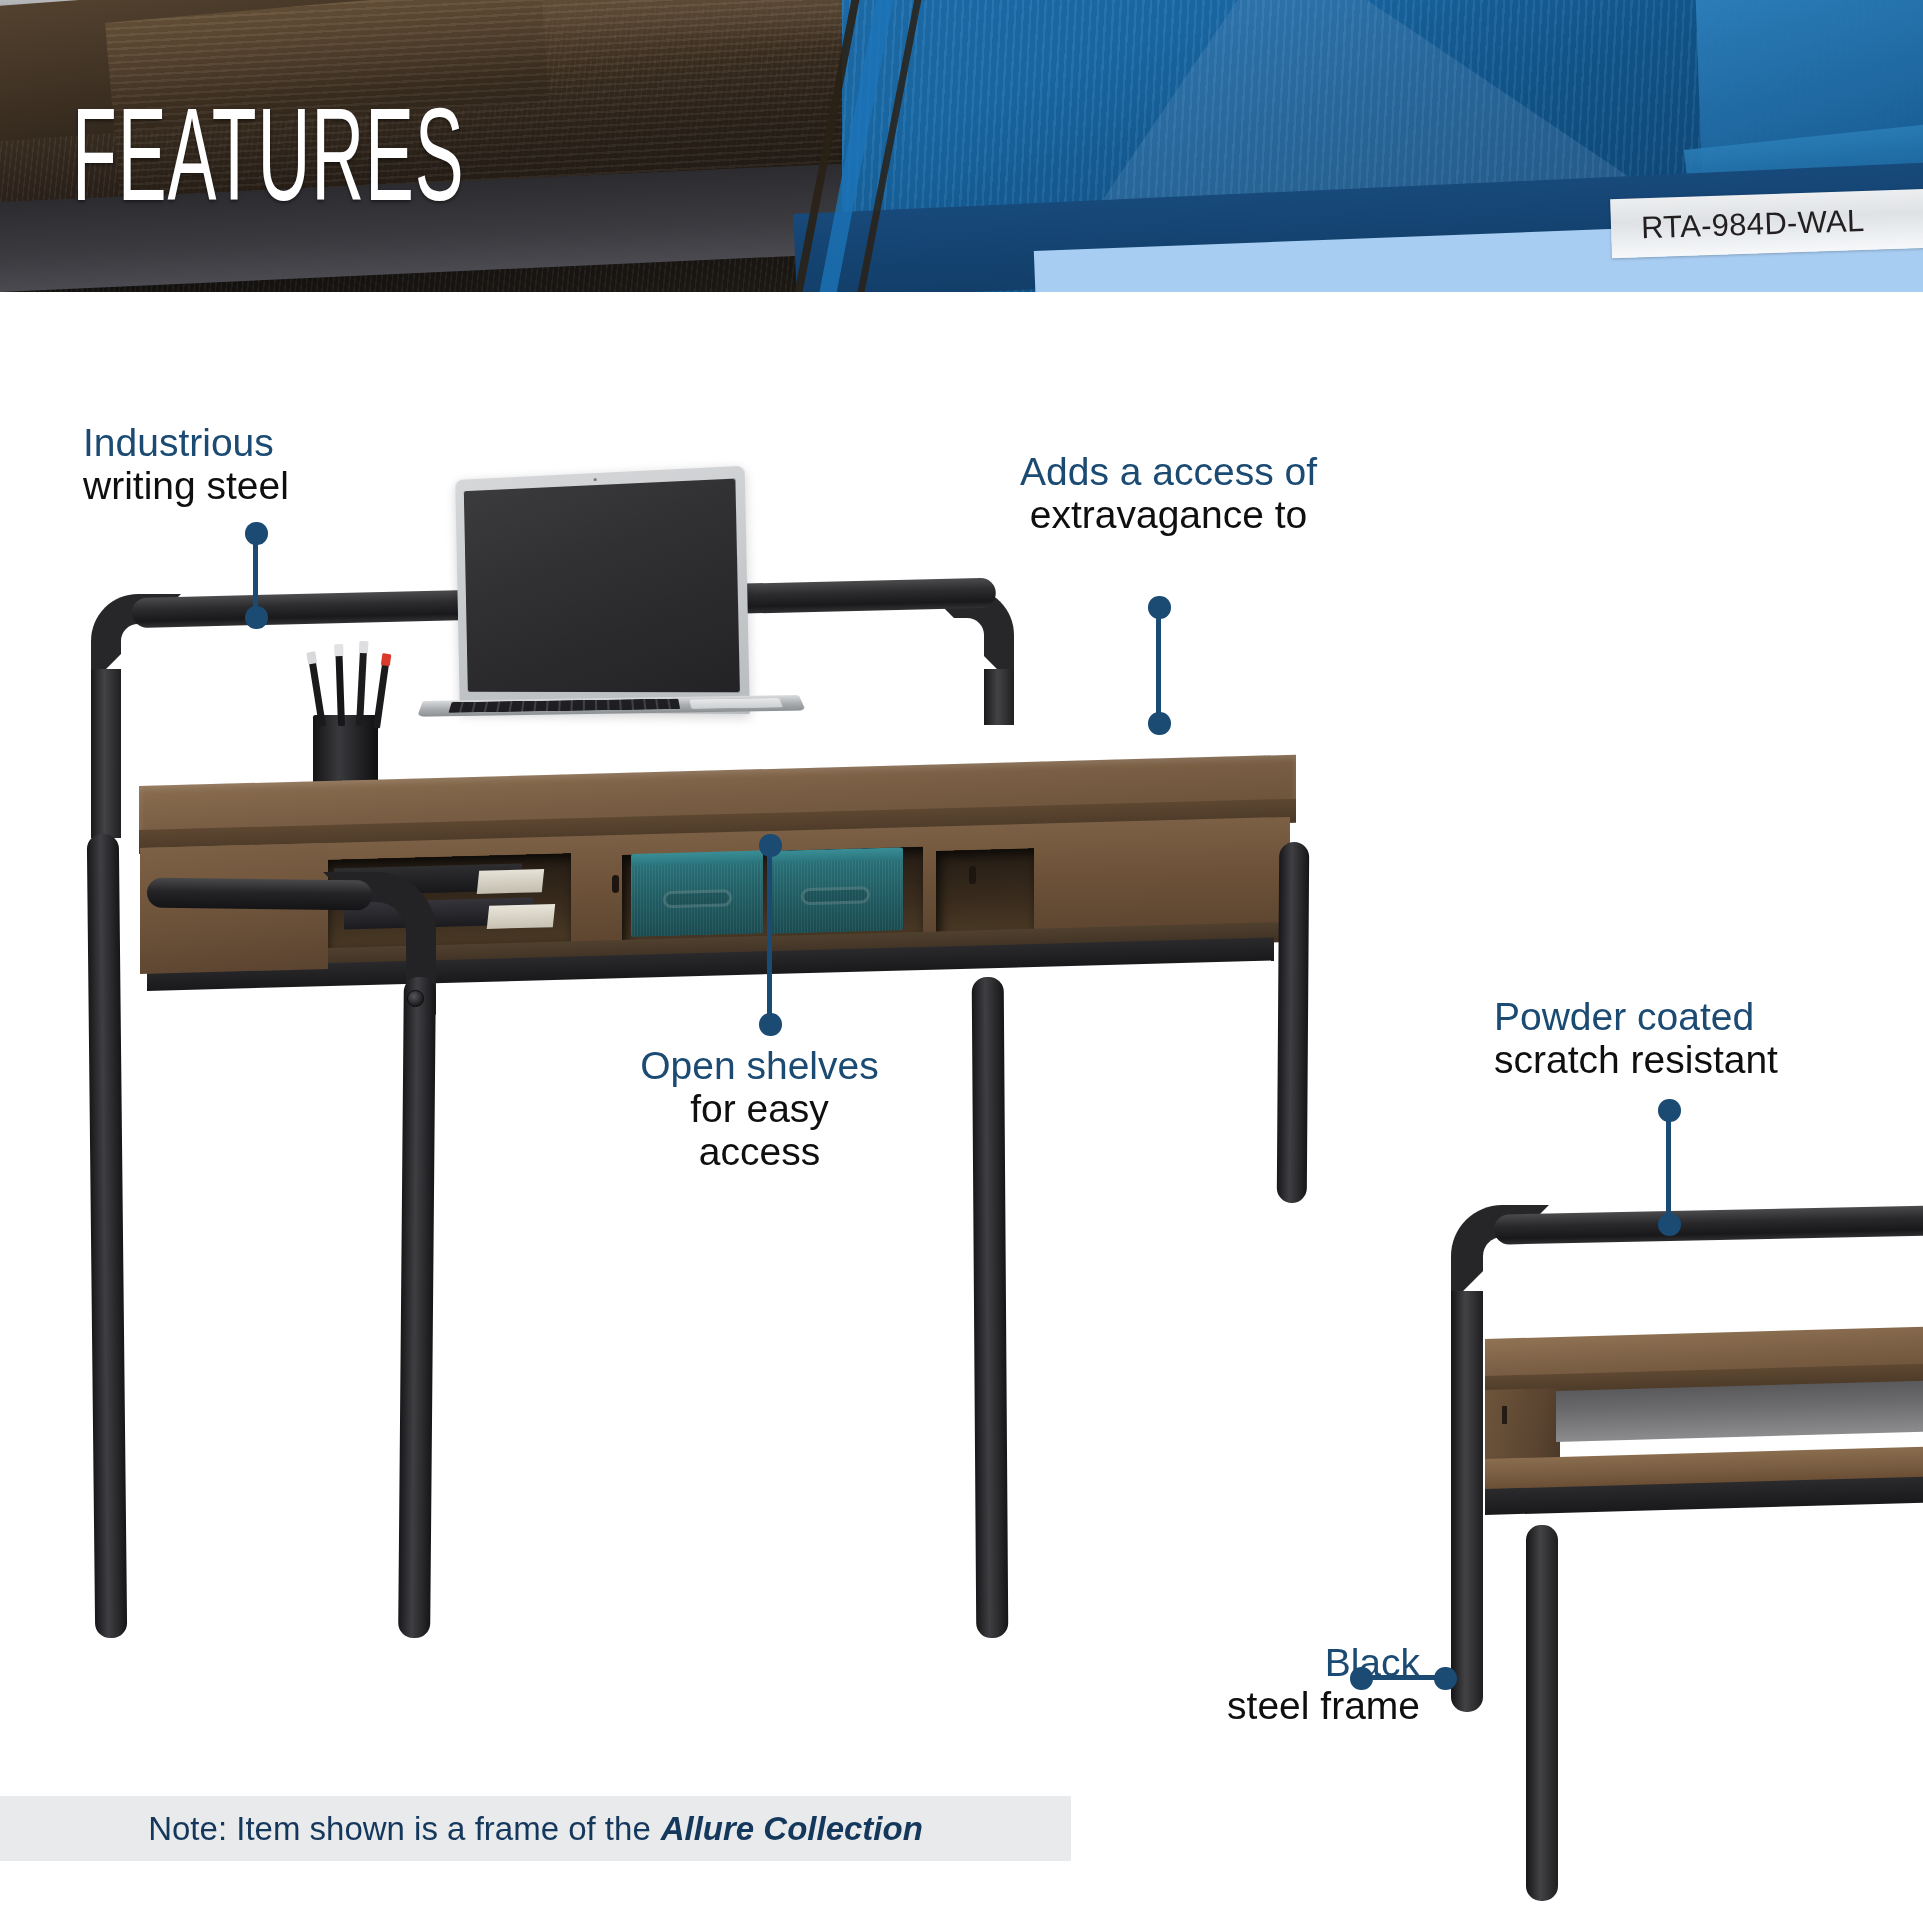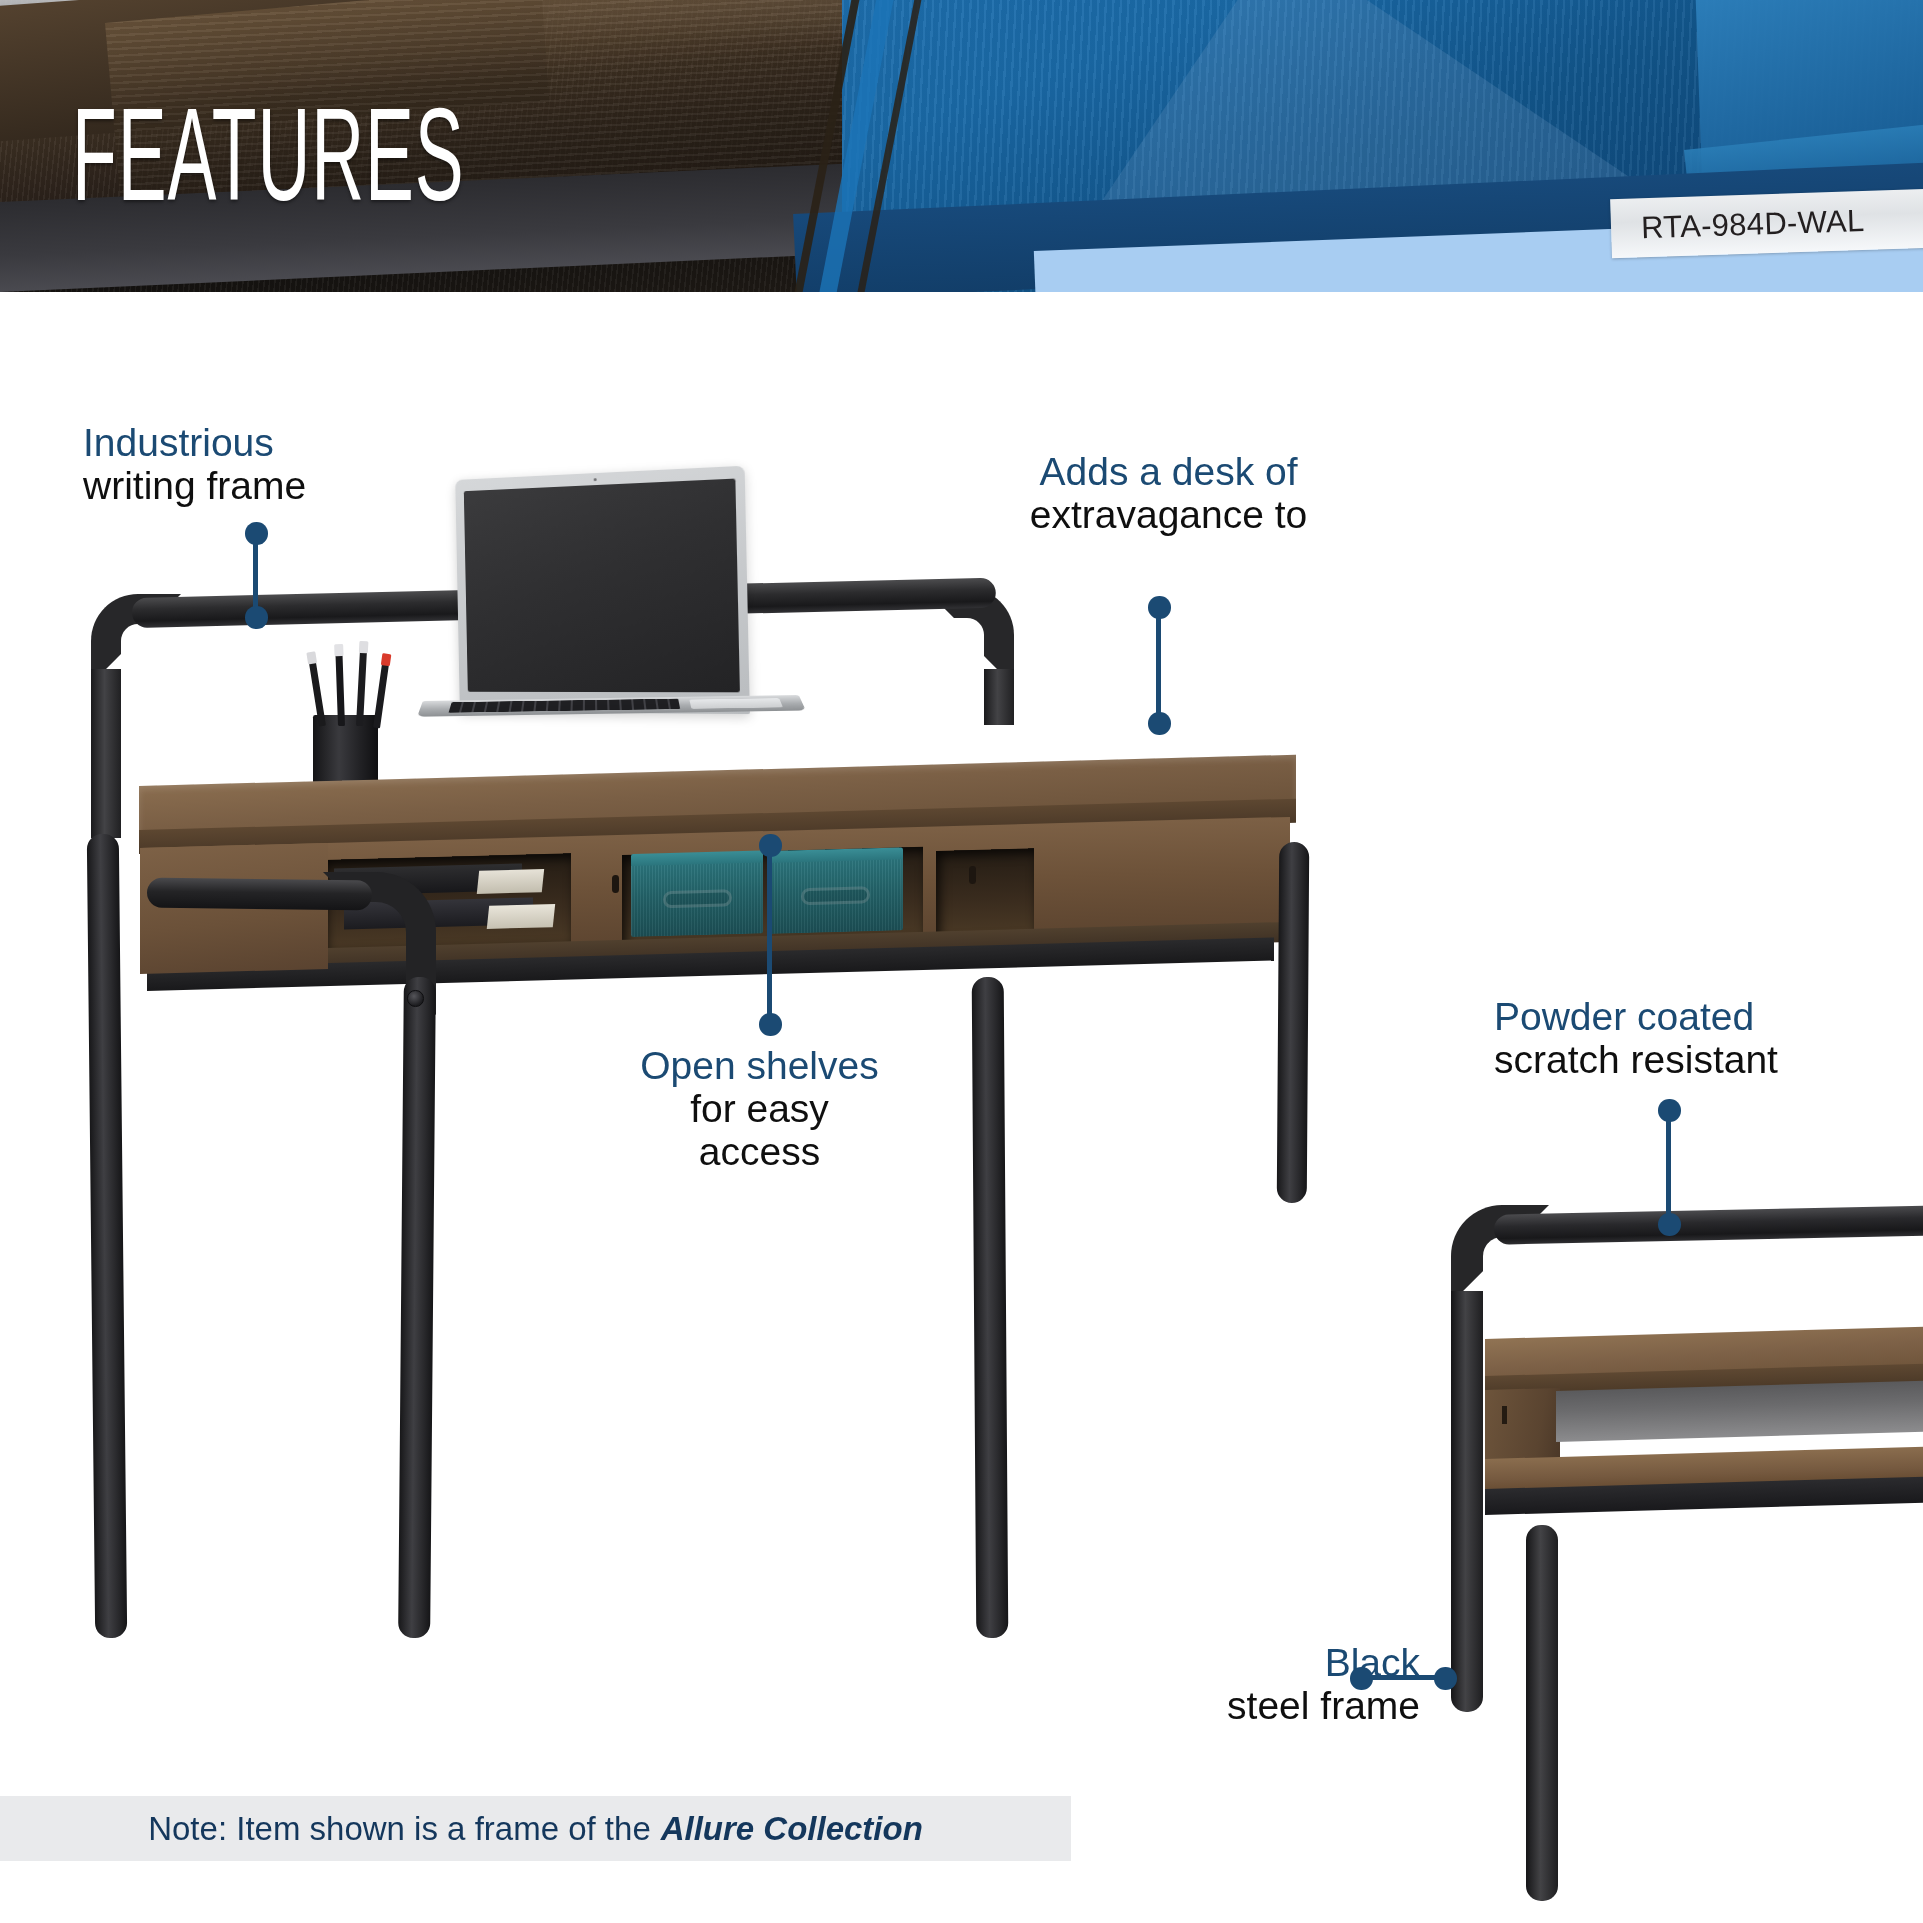--- a/index.html
+++ b/index.html
@@ -551,28 +551,28 @@
   <div class="d-sidewall"></div>
   <div class="d-cavity"></div>
   <div class="d-slot"></div>
   <div class="d-shelf"></div>
   <div class="d-apron"></div>
   <div class="d-leg"></div>
 </div>
 
 <div class="callout c-industrious">
   <div class="ln ln1">Industrious</div>
-  <div class="ln">writing frame</div>
+  <div class="ln">writing steel</div>
 </div>
 <div class="dot" style="left:245px; top:522px;"></div>
 <div class="lead lead-v" style="left:253px; top:529px; height:89px;"></div>
 <div class="dot" style="left:245px; top:606px;"></div>
 
 <div class="callout c-adds">
-  <div class="ln ln1">Adds a desk of</div>
+  <div class="ln ln1">Adds a access of</div>
   <div class="ln">extravagance to</div>
 </div>
 <div class="dot" style="left:1148px; top:596px;"></div>
 <div class="lead lead-v" style="left:1156px; top:603px; height:114px;"></div>
 <div class="dot" style="left:1148px; top:712px;"></div>
 
 <div class="dot" style="left:759px; top:834px;"></div>
 <div class="lead lead-v" style="left:767px; top:842px; height:174px;"></div>
 <div class="dot" style="left:759px; top:1013px;"></div>
 <div class="callout c-shelves">

